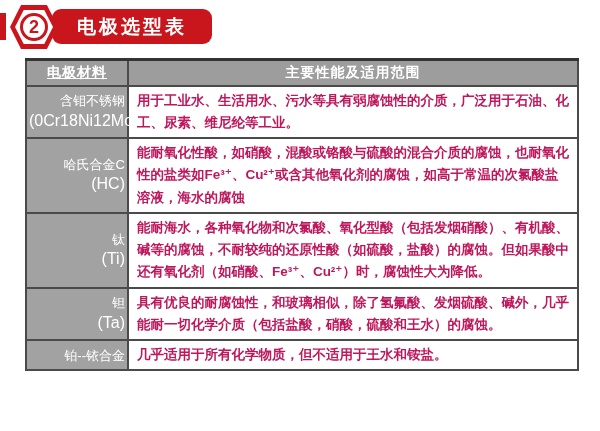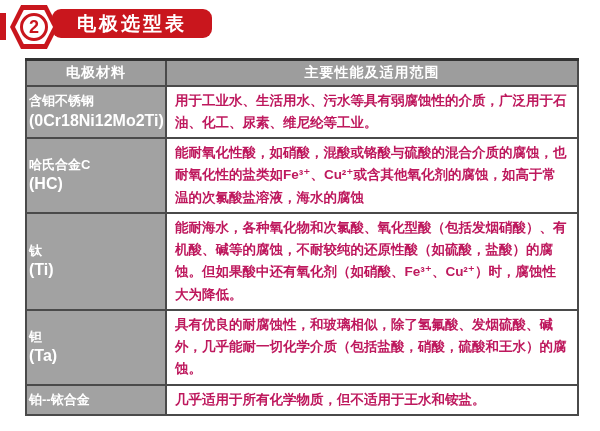--- a/index.html
+++ b/index.html
@@ -9,21 +9,21 @@
   
   .top-band { position: relative; width: 600px; height: 58px; }
 
   .edge-tab {
     position: absolute; left: 0; top: 13px;
     width: 6px; height: 27px; background: #c9161d;
   }
 
   .title-pill {
     position: absolute; left: 52px; top: 9px;
-    width: 160px; height: 29px;
+    width: 160px; height: 35px;
     background: #c9161d; border-radius: 9px;
     display: flex; align-items: center; justify-content: center;
     color: #ffffff; font-size: 19px; font-weight: bold;
     letter-spacing: 3px; z-index: 1;
   }
 
   .hex-badge { position: absolute; left: 10px; top: 5px; width: 48px; height: 44px; z-index: 2; }
   .hex-outer {
     position: absolute; inset: 0; background: #c9161d;
     clip-path: polygon(23% 0, 77% 0, 100% 50%, 77% 100%, 23% 100%, 0 50%);
@@ -40,31 +40,31 @@
   }
 
   
   table.spec {
     margin-left: 25px; width: 554px;
     border-collapse: collapse; table-layout: fixed;
     border: 2px solid #4a4a4a; border-top: 3px solid #333333;
   }
   table.spec th, table.spec td { border: 2px solid #4a4a4a; }
 
-  th.col-material { width: 140px; }
+  th.col-material { width: 102px; text-decoration: underline; }
   th {
     background: #9d9d9d; color: #ffffff;
     font-size: 14px; font-weight: bold; height: 26px;
     letter-spacing: 1px;
   }
 
   td.material {
     background: #a2a2a2; color: #ffffff;
-    text-align: left; vertical-align: middle;
-    font-size: 13px; font-weight: bold; line-height: 1.35;
+    text-align: right; vertical-align: middle;
+    font-size: 13px; font-weight: normal; line-height: 1.35;
     padding: 2px;
   }
   td.material .code { font-size: 16px; }
 
   td.desc {
     background: #ffffff; color: #be185d;
     font-size: 13.5px; font-weight: bold;
     line-height: 1.65; padding: 3px 8px;
     vertical-align: middle; text-align: left;
   }

